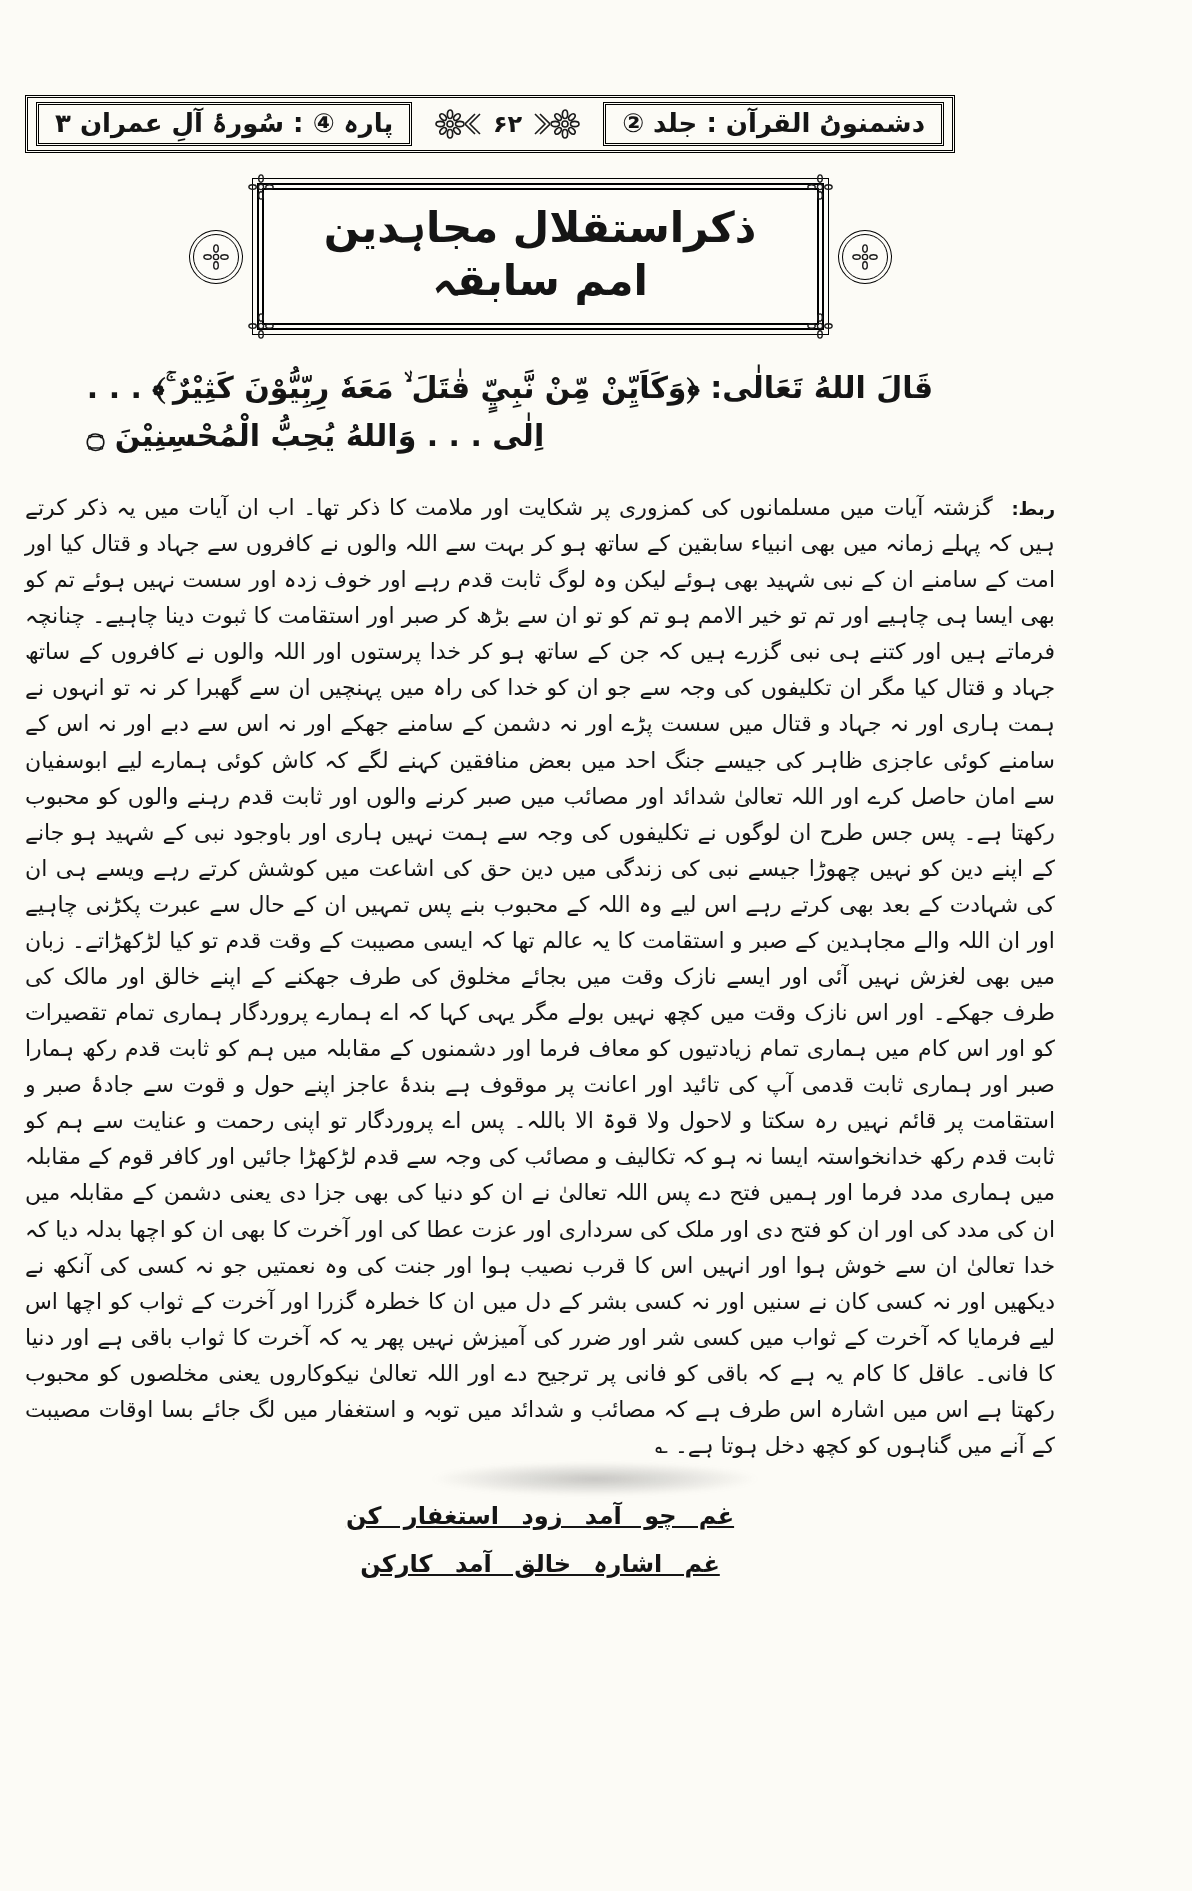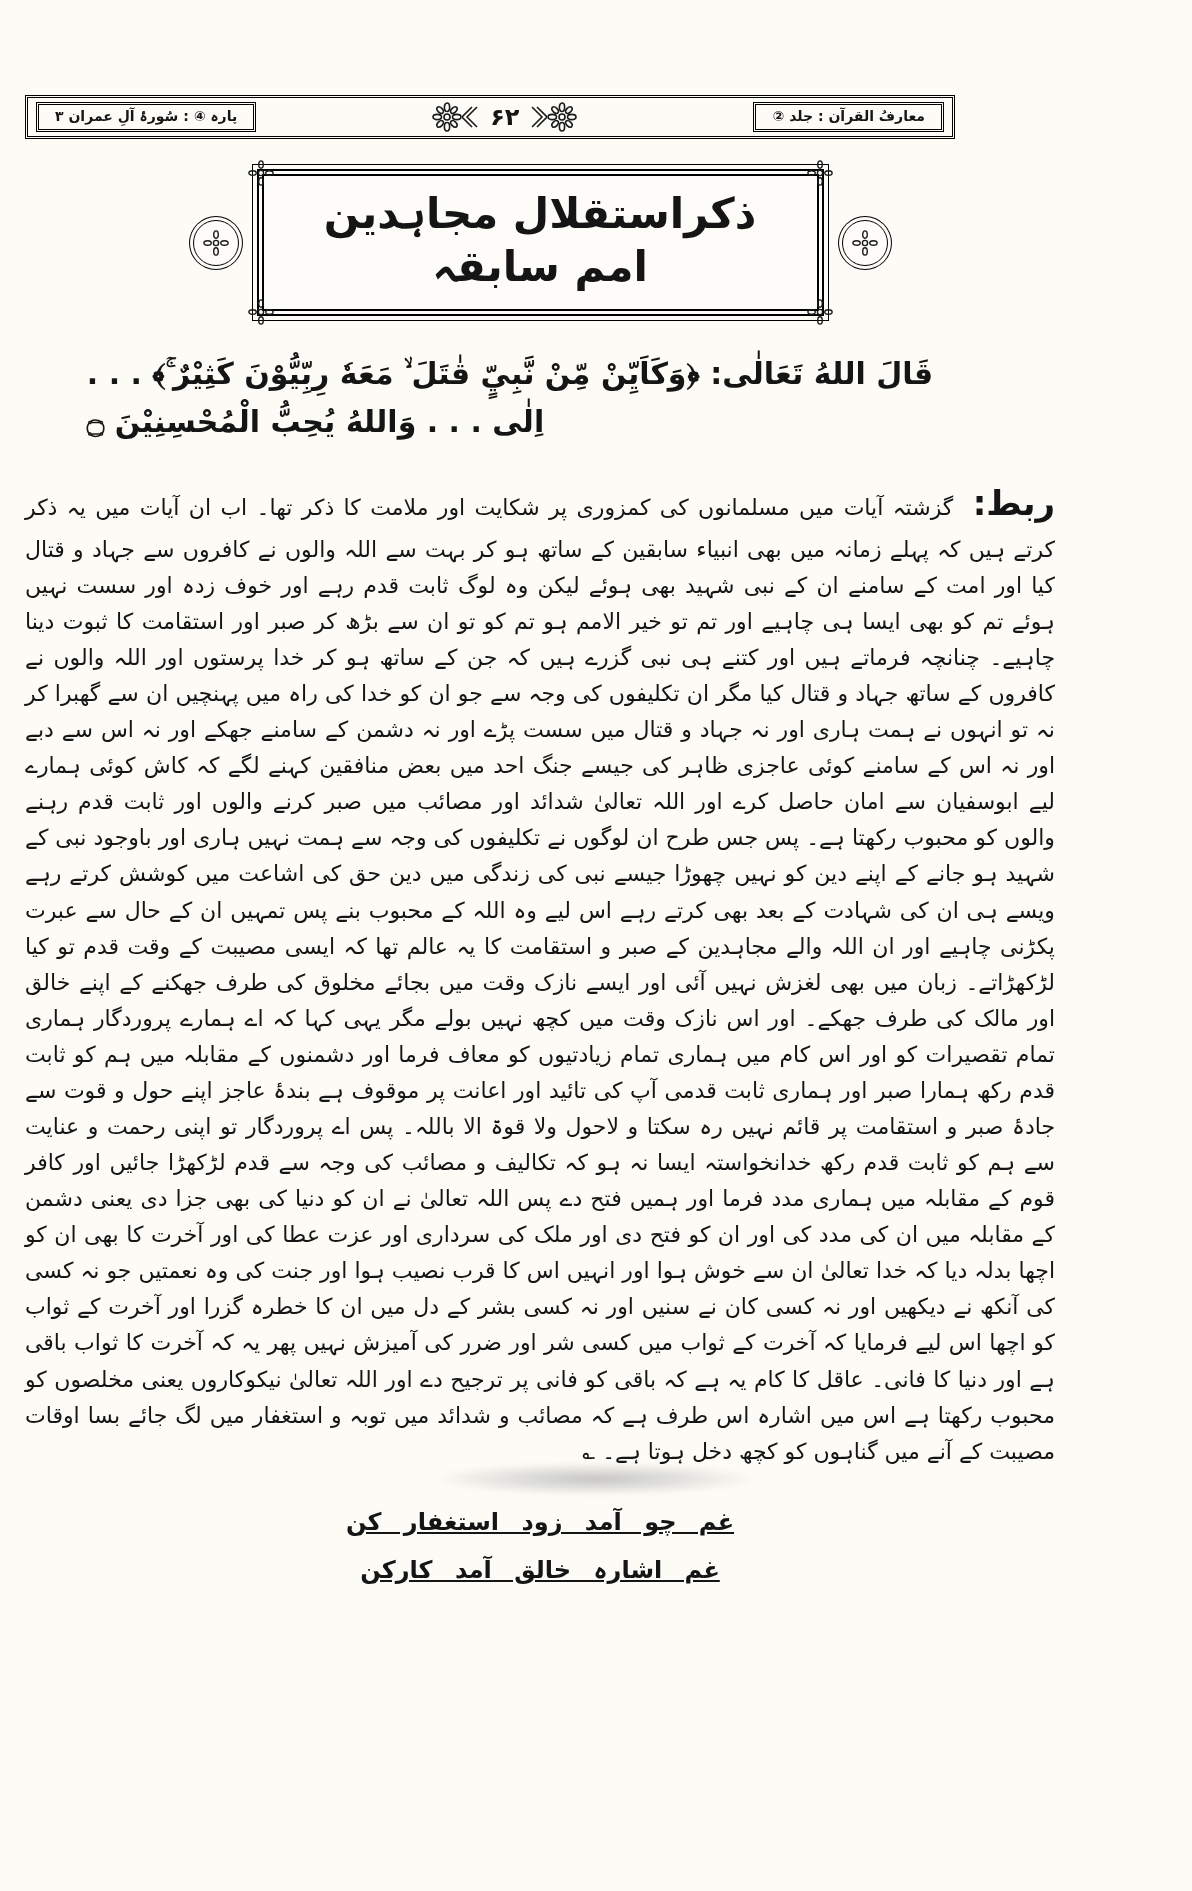--- a/index.html
+++ b/index.html
@@ -20,21 +20,21 @@
     width:930px;
     margin-right:auto;            
     border:3px double #000;
     padding:4px 8px;
     display:flex; align-items:center; gap:8px;
     box-sizing:border-box;
   }
   .hdr-box {
     border:3px double #000;
     padding:3px 16px 5px;
-    font-size:14px; font-weight:700; white-space:nowrap;
+    font-size:26px; font-weight:700; white-space:nowrap;
   }
   .hdr-center { flex:1; display:flex; align-items:center; justify-content:center; }
   .page-num { font-size:24px; font-weight:700; padding:0 10px; line-height:1; }
   .orn { display:inline-flex; align-items:center; }
 
   
   .title-wrap { position:relative; width:567px; margin:30px auto 0; }
   .title-frame {
     position:relative;
     border:7px double #000;
@@ -69,21 +69,21 @@
   }
 
   
   .body-text {
     margin:30px 0 0;
     font-size:22px;
     line-height:1.64;
     text-align:justify;
     text-justify:inter-word;
   }
-  .lead { font-size:34px; font-weight:800; margin-left:10px; }
+  .lead { font-size:18px; font-weight:800; margin-left:10px; }
 
   
   .poetry { margin-top:28px; text-align:center;text-decoration:underline; }
   .poetry-line {
     font-size:24px; font-weight:700;
     line-height:2.0;
     word-spacing:14px;
   }
 
   
@@ -96,21 +96,21 @@
   }
 </style>
 </head>
 <body>
 
 <div class="page">
   <div class="content">
 
     <header class="header-bar">
       <div class="hdr-box">
-        <span>معارفُ القرآن : جلد ②</span>
+        <span>دشمنوںُ القرآن : جلد ②</span>
       </div>
 
       <div class="hdr-center">
         <span class="orn">
           <svg width="30" height="30" viewBox="0 0 24 24">
             <g fill="none" stroke="#1a1a1a" stroke-width="1.3">
               <ellipse cx="12" cy="4.2" rx="2.1" ry="3.4"></ellipse>
               <ellipse cx="12" cy="19.8" rx="2.1" ry="3.4"></ellipse>
               <ellipse cx="4.2" cy="12" rx="3.4" ry="2.1"></ellipse>
               <ellipse cx="19.8" cy="12" rx="3.4" ry="2.1"></ellipse>

